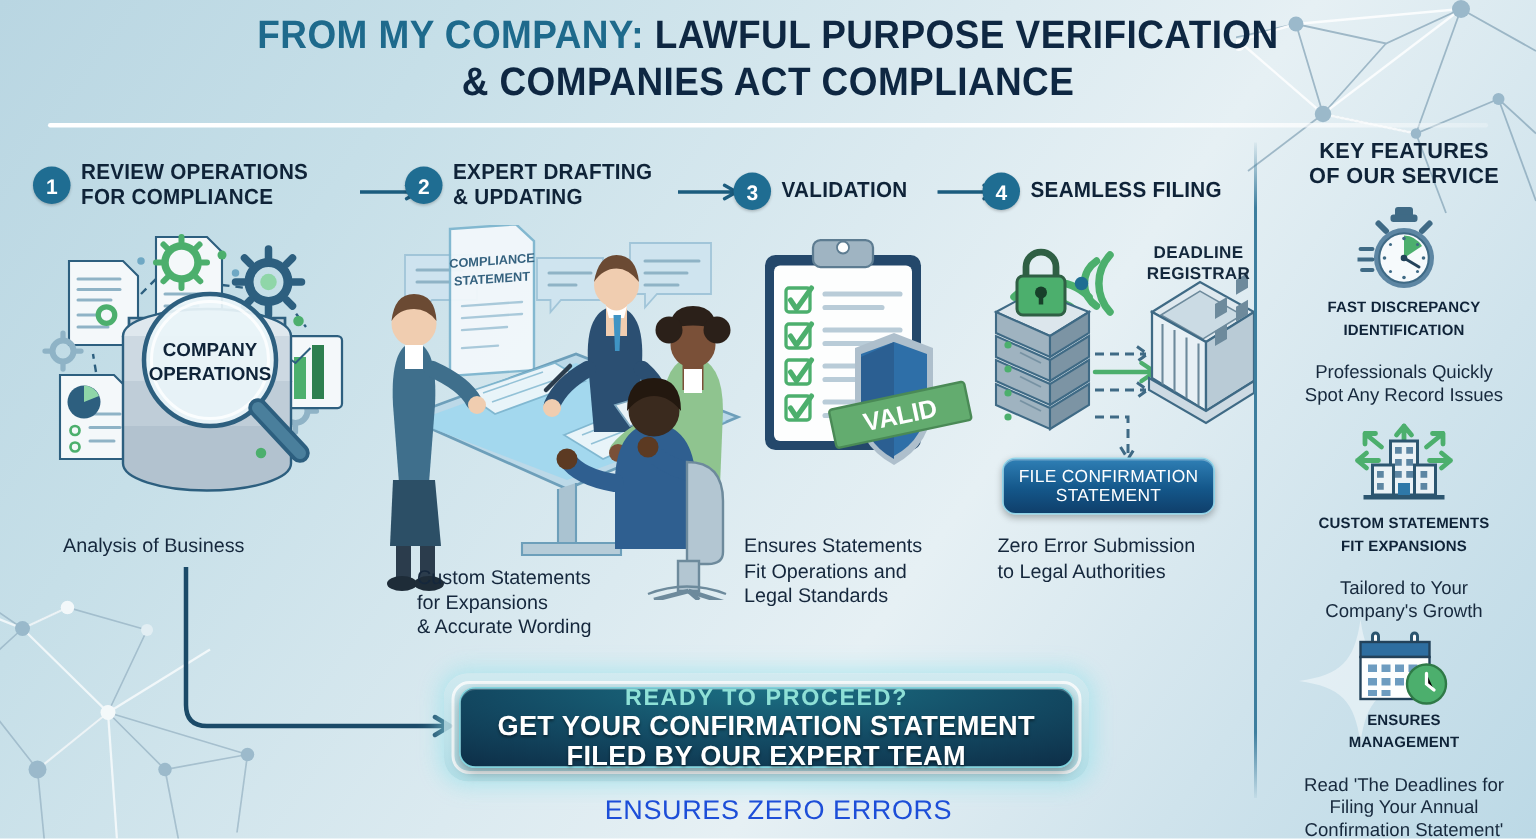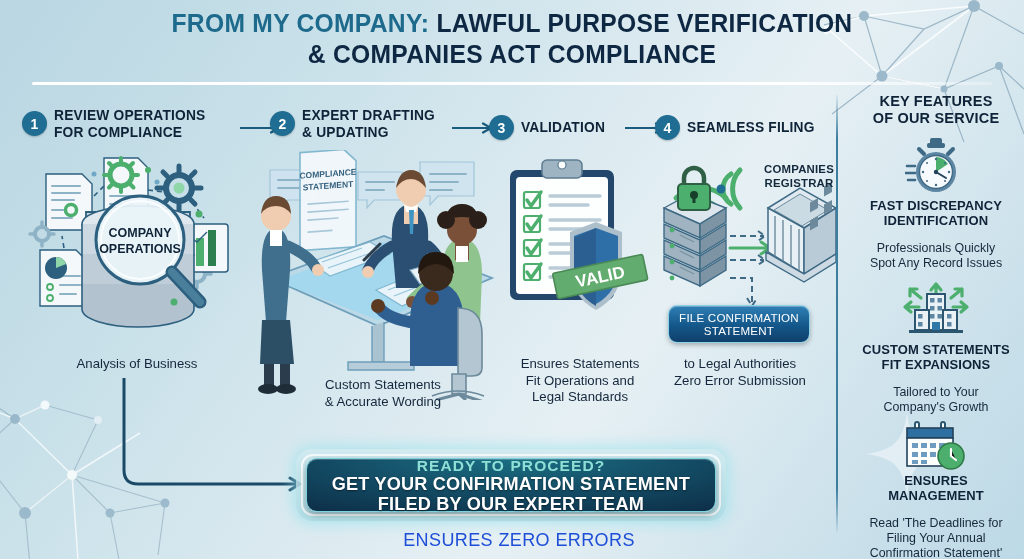--- a/index.html
+++ b/index.html
@@ -30,30 +30,30 @@
   .step-head { position:absolute; display:flex; align-items:center; gap:7px; }
   .badge { width:25px; height:25px; border-radius:50%; background:#1f6d92;
      color:#fff; font-size:14px; font-weight:bold; display:flex; align-items:center;
      justify-content:center; flex:0 0 auto; box-shadow:0 1px 2px rgba(0,0,0,.22); }
   .step-lbl { font-size:14.5px; font-weight:bold; line-height:16.5px; color:#0f2338;
      letter-spacing:.2px; transform:scaleX(.95); transform-origin:left center; }
   .arrow { position:absolute; top:19px; width:46px; height:12px; }
 
   
   .panel { position:absolute; }
-  .cap { position:absolute; text-align:center; font-size:13.2px; line-height:16.5px; color:#15273c; }
+  .cap { position:absolute; text-align:left; font-size:13.2px; line-height:16.5px; color:#15273c; }
 
   
   #vdiv { position:absolute; left:836px; top:95px; width:2px; height:437px;
      background:linear-gradient(180deg,rgba(31,109,146,.05),#3d7e9e 10%,#3d7e9e 90%,rgba(31,109,146,.05)); }
   #side { position:absolute; left:848px; top:93px; width:176px; text-align:center; }
   #side-title { font-size:14.5px; font-weight:bold; line-height:17px; color:#0f2338; letter-spacing:.2px; }
   .feat { margin-top:8px; }
   .feat .ico { height:62px; display:flex; align-items:center; justify-content:center; }
-  .feat .ft { font-size:13px; font-weight:bold; line-height:15px; color:#0f2338; letter-spacing:.1px; margin-top:1px;}
+  .feat .ft { font-size:10px; font-weight:bold; line-height:15px; color:#0f2338; letter-spacing:.1px; margin-top:1px;}
   .feat .fd { font-size:12.4px; line-height:15px; color:#17293d; margin-top:13px; }
 
   
   #cta-wrap { position:absolute; left:296px; top:449px; width:430px; height:72px; }
   #cta-glow { position:absolute; inset:0; border-radius:16px;
      background:linear-gradient(180deg,#cfeaf0,#a9dbe4); opacity:.85;
      box-shadow:0 0 14px 3px rgba(150,225,235,.75); }
   #cta-glow::after{ content:""; position:absolute; inset:5px; border-radius:12px;
      border:2px solid rgba(255,255,255,.9); }
   #cta { position:absolute; left:10px; top:9px; width:410px; height:54px; border-radius:11px;
@@ -415,20 +415,21 @@
   </g>
   <g stroke="#6d8a9c" stroke-width="3" fill="none">
     <path d="M207 244 L184 250"></path>
       <path d="M207 244 L232 252"></path>
       <path d="M207 244 L214 250"></path>
   </g>
 </svg>
 
 <div class="cap" style="left:278px; top:377px; width:210px;">
   <div>Custom Statements</div>
+  <div>for Expansions</div>
   <div>&amp; Accurate Wording</div>
 </div>
 
 <svg class="panel" style="left:498px; top:152px; width:160px; height:180px;" viewBox="0 0 160 180">
   <g>
     <rect x="12" y="18" width="104" height="130" rx="7" fill="#24486b"></rect>
     <rect x="18" y="25" width="92" height="117" rx="4" fill="#fdfefe"></rect>
     <rect x="44" y="8" width="40" height="18" rx="5" fill="#9fb4c2" stroke="#5d7c91" stroke-width="1.5"></rect>
     <circle cx="64" cy="13" r="4" fill="#fdfefe" stroke="#5d7c91" stroke-width="1.2"></circle>
   </g>
@@ -540,34 +541,34 @@
       <rect x="44" y="42" width="8" height="10" transform="skewY(-30)"></rect>
       <rect x="58" y="34" width="8" height="10" transform="skewY(-30)"></rect>
       <rect x="44" y="60" width="8" height="10" transform="skewY(-30)"></rect>
       <rect x="58" y="52" width="8" height="10" transform="skewY(-30)"></rect>
     </g>
     <path d="M0 66 L38 88 L70 68 L70 76 L38 96 L0 74 Z" fill="#cddae3" stroke="#3f6a85" stroke-width="1.4"></path>
   </g>
 </svg>
 
 <div id="registrar-lbl">
-  <div>COMPANIES</div>
+  <div>DEADLINE</div>
   <div>REGISTRAR</div>
 </div>
 
 <div id="file-btn">
   <div>
     <div>FILE CONFIRMATION</div>
     <div>STATEMENT</div>
   </div>
 </div>
 
 <div class="cap" style="left:665px; top:356px; width:150px;">
+  <div>Zero Error Submission</div>
   <div>to Legal Authorities</div>
-  <div>Zero Error Submission</div>
 </div>
 
 <div id="vdiv"></div>
 
 <div id="side">
   <div id="side-title">
     <div>KEY FEATURES</div>
     <div>OF OUR SERVICE</div>
   </div>
 

